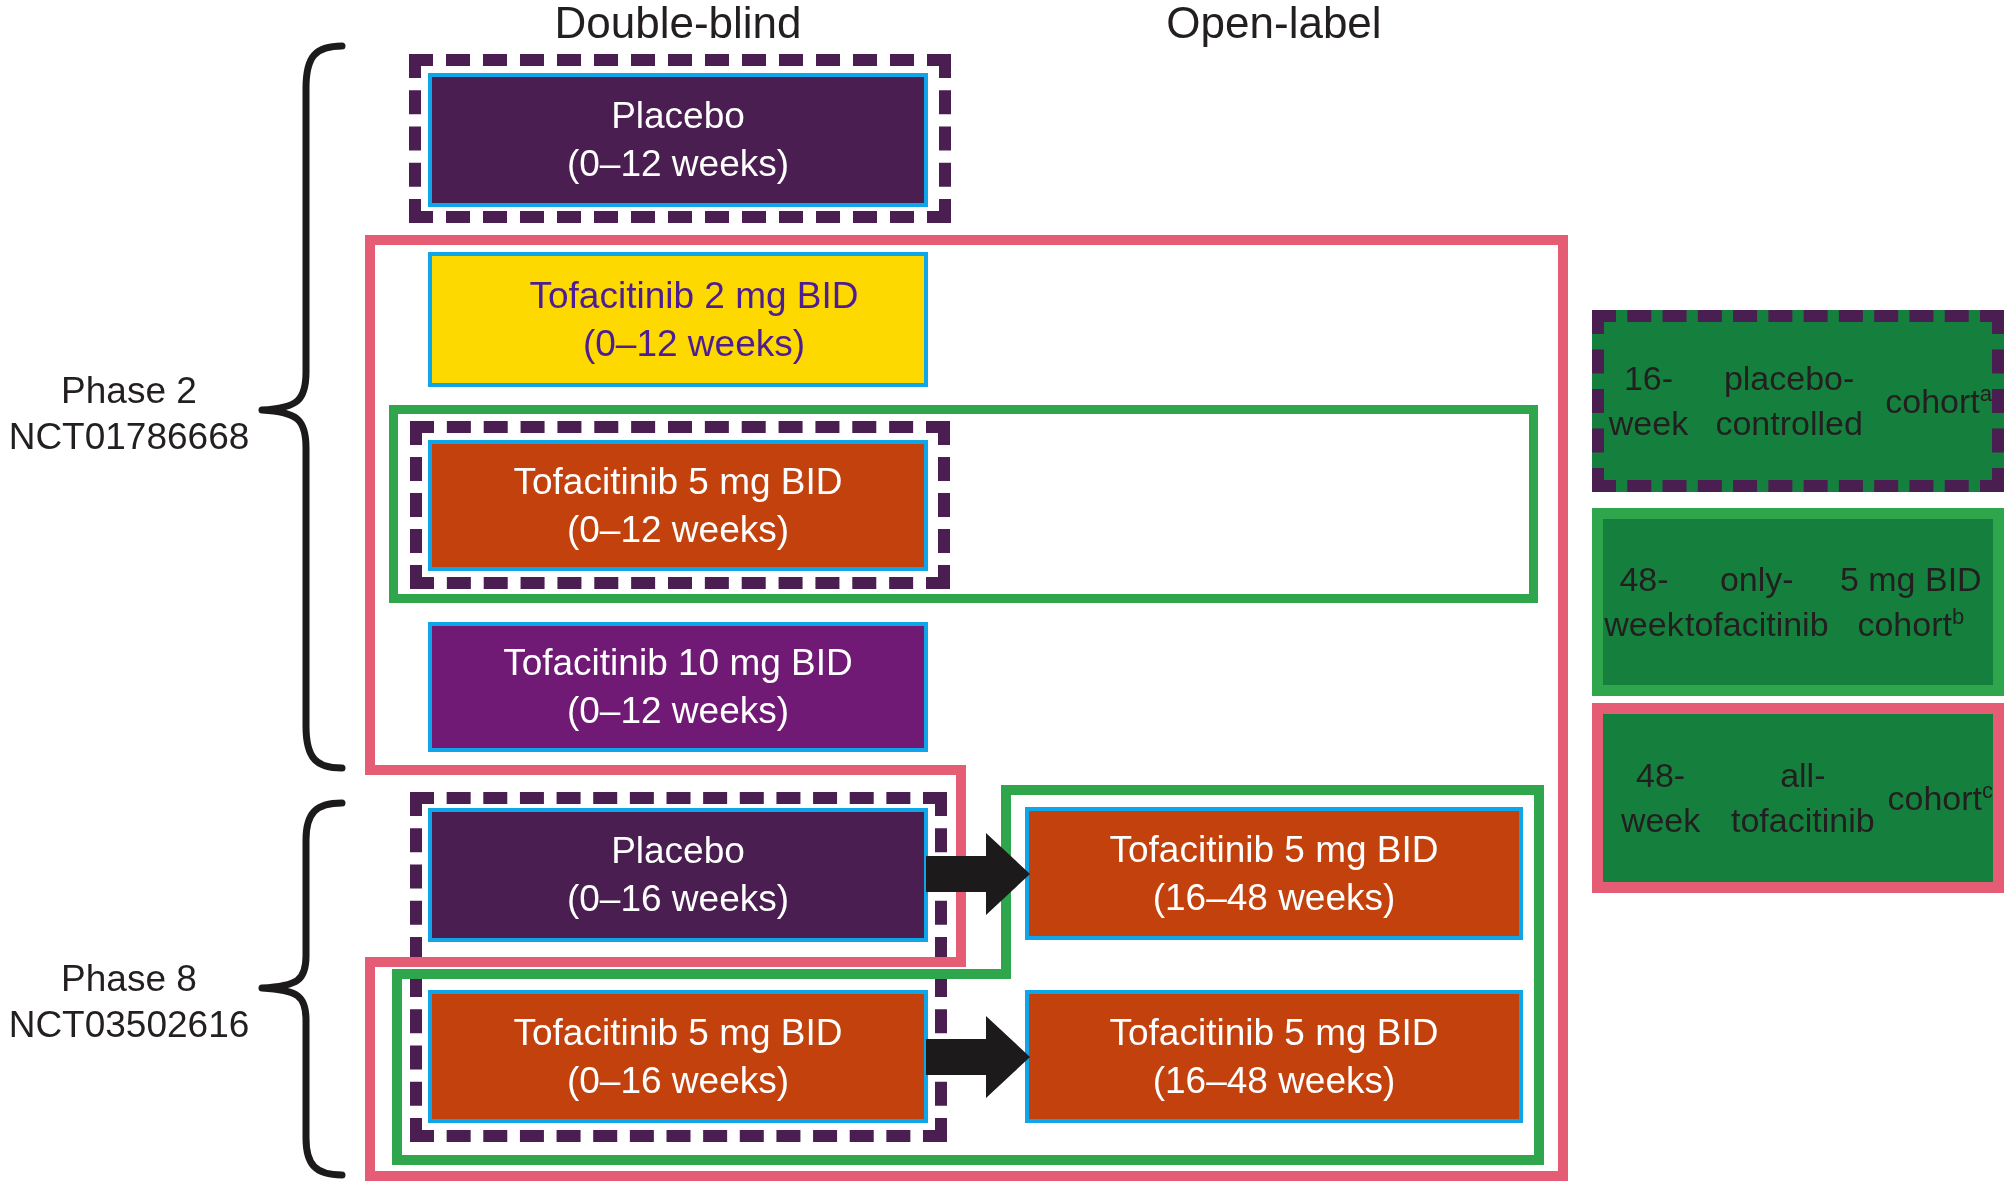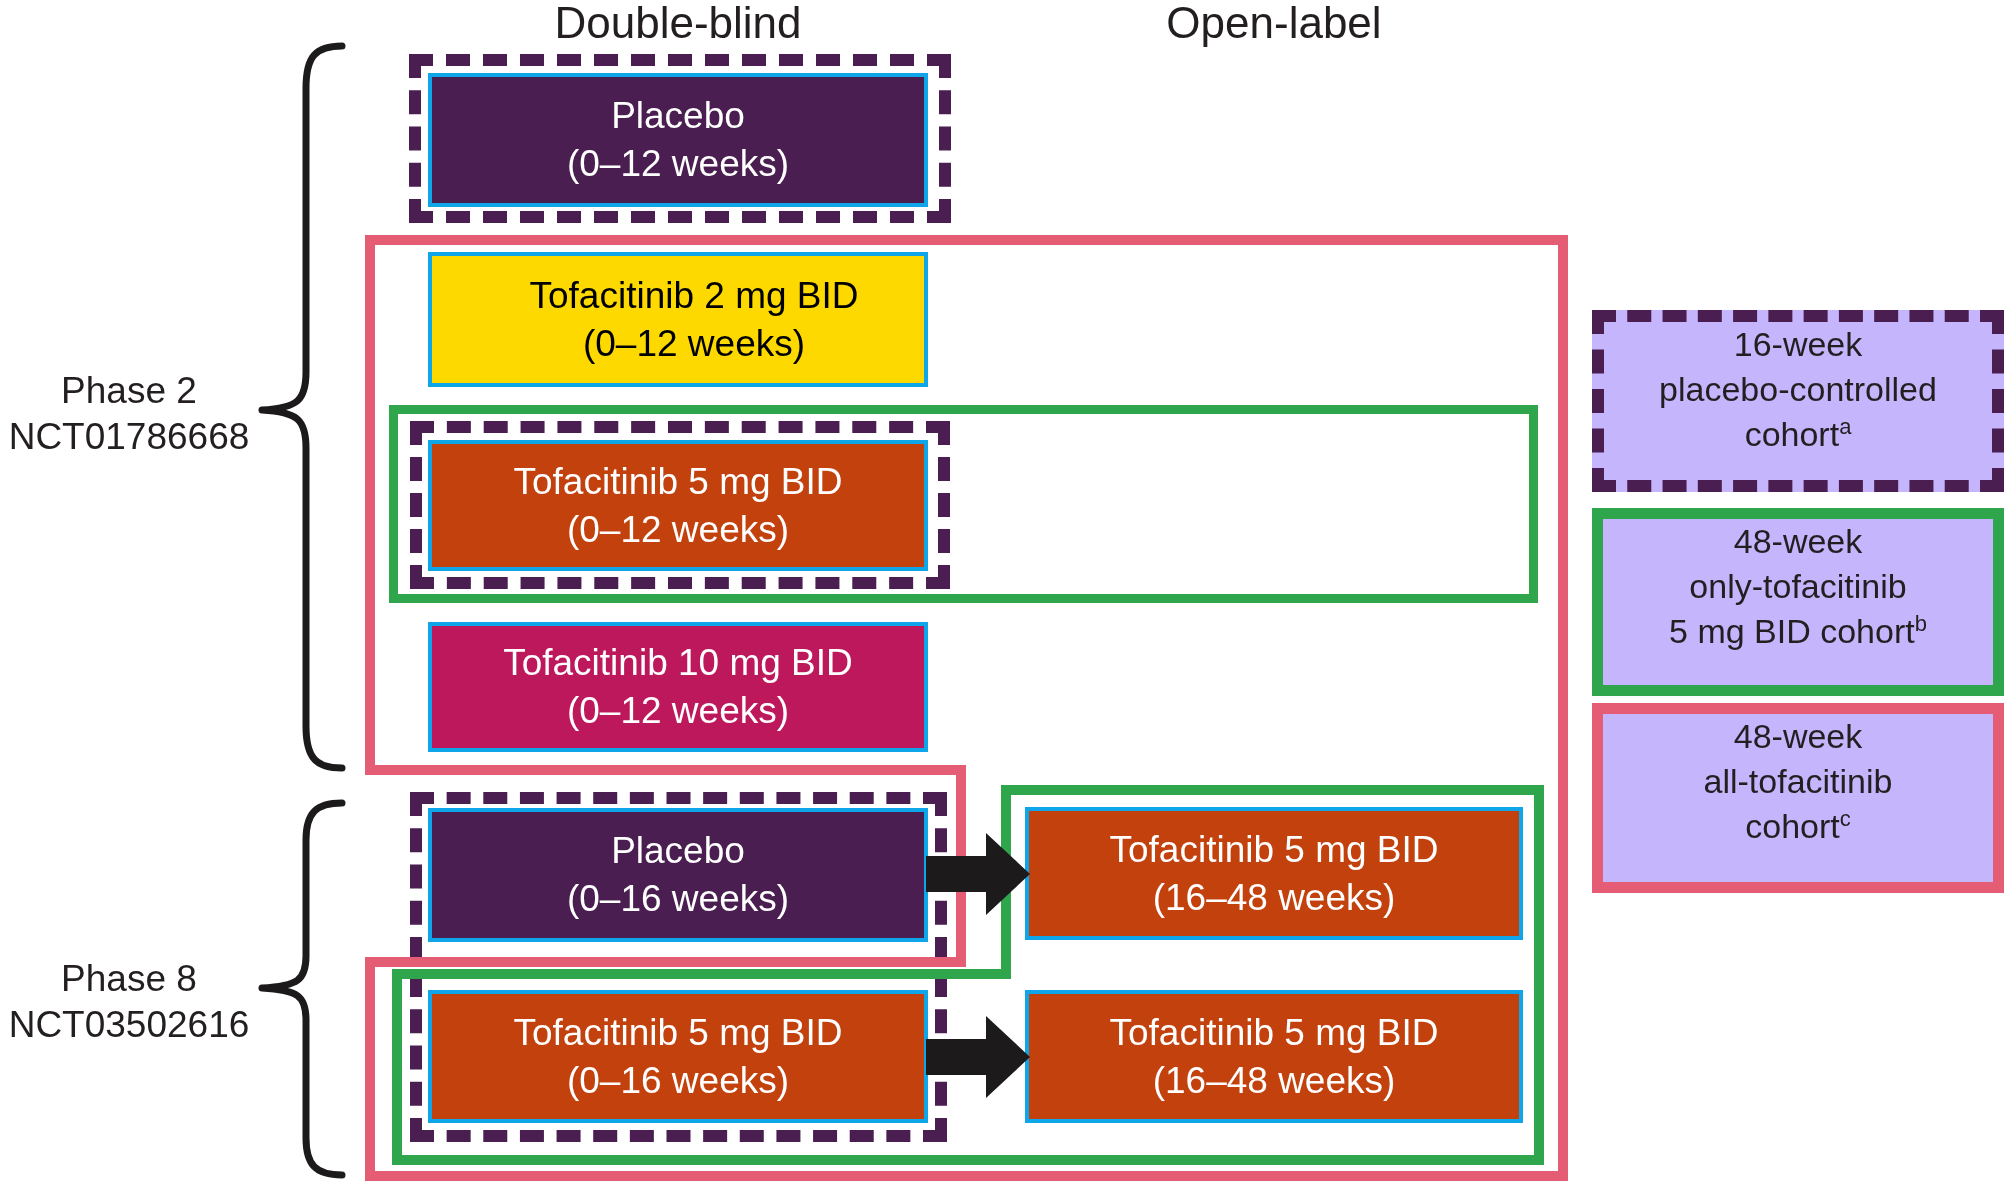--- a/index.html
+++ b/index.html
@@ -24,30 +24,30 @@
   }
   
   .lines-layer{position:absolute;left:0;top:0;z-index:3;pointer-events:none;}
   .arrows-layer{position:absolute;left:0;top:0;z-index:5;pointer-events:none;}
   
   .arm-box{
     position:absolute;box-sizing:border-box;border:4px solid #0ea5e9;z-index:4;
     display:flex;flex-direction:column;align-items:center;justify-content:center;
     text-align:center;font-size:37px;line-height:48px;color:#ffffff;
   }
-  .arm-box.dark-text{color:#000000;padding-left:32px;}
+  .arm-box.dark-text{color:#4c1d95;padding-left:32px;}
   .fill-purple{background:#4A1E51;}
   .fill-yellow{background:#FDD900;}
   .fill-green{background:#c2410c;}
-  .fill-blue{background:#be185d;}
+  .fill-blue{background:#701a75;}
   
   .legend-box{
     position:absolute;box-sizing:border-box;z-index:2;
-    display:flex;flex-direction:column;align-items:center;
-    text-align:center;font-size:34px;line-height:45px;color:#231F20;background:#c4b5fd;
+    display:flex;align-items:center;justify-content:center;
+    text-align:center;font-size:34px;line-height:45px;color:#231F20;background:#15803d;
   }
   .legend-dashed{border:12px dashed #4A1E51;}
   .legend-green{border:11px solid #2FA64C;}
   .legend-pink{border:11px solid #E55C75;}
   .legend-box sup{font-size:22px;line-height:0;}
 </style>
 </head>
 <body>
 
 <div class="canvas">

